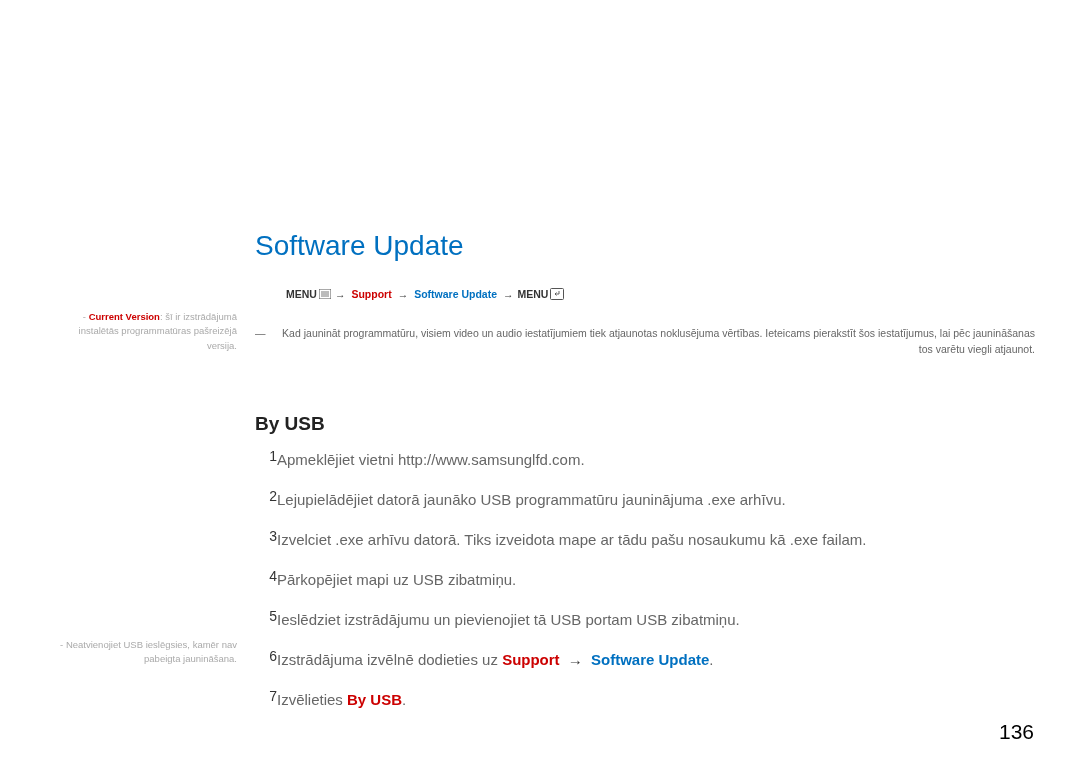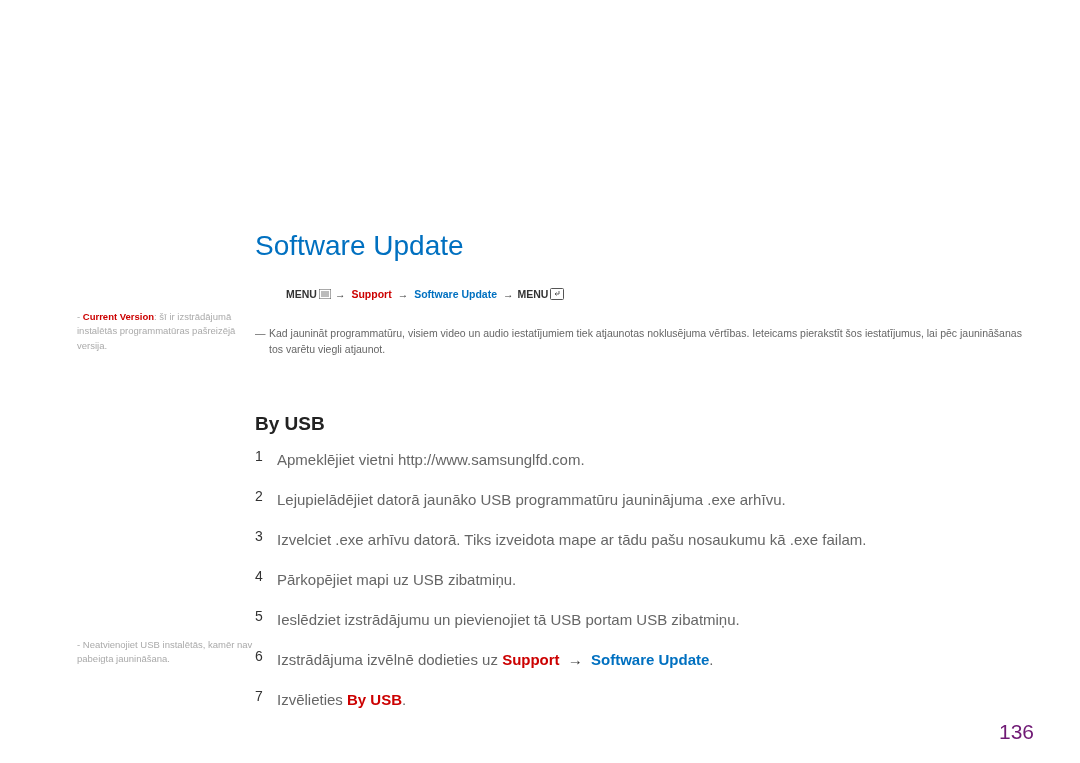--- a/index.html
+++ b/index.html
@@ -9,20 +9,21 @@
     background: #fff;
     font-family: "Segoe UI", Arial, sans-serif;
     color: #666;
     overflow: hidden;
     position: relative;
   }
   .page {
     width: 1080px;
     height: 763px;
     position: relative;
+    text-align: right;
   }
   .heading {
     position: absolute;
     left: 255px;
     top: 230px;
     font-size: 28px;
     font-weight: 400;
     color: #0070c0;
   }
   .menu-path {
@@ -111,32 +112,31 @@
     padding-top: 3px;
   }
   .step-text .red { color: #c00; font-weight: 700; }
   .step-text .blue { color: #0070c0; font-weight: 700; }
   .side-note {
     position: absolute;
     font-size: 9.5px;
     color: #aaa;
     line-height: 1.5;
     max-width: 180px;
-    margin-left: 20px;
   }
   .side-note .dash { color:#aaa; }
   .side-note .cv { color: #c00; font-weight: 700; }
   .side1 { left: 57px; top: 310px; }
   .side2 { left: 57px; top: 638px; }
   .page-number {
     position: absolute;
     right: 46px;
     bottom: 19px;
     font-size: 21px;
-    color: #701a75;
+    color: #000000;
     font-weight: 300;
   }
 </style>
 </head>
 <body>
 
 <div class="page">
 
   <h1 class="heading">Software Update</h1>
 
@@ -204,18 +204,18 @@
         <span>Izvēlieties </span><span class="red">By USB</span><span>.</span>
       </div>
     </div>
   </div>
 
   <div class="side-note side1">
     <span class="dash">- </span><span class="cv">Current Version</span><span>: šī ir izstrādājumā instalētās programmatūras pašreizējā versija.</span>
   </div>
 
   <div class="side-note side2">
-    <span class="dash">- </span><span>Neatvienojiet USB instalētās, kamēr nav pabeigta jaunināšana.</span>
+    <span class="dash">- </span><span>Neatvienojiet USB ieslēgsies, kamēr nav pabeigta jaunināšana.</span>
   </div>
 
   <div class="page-number">136</div>
 
 </div>
 
 </body></html>

